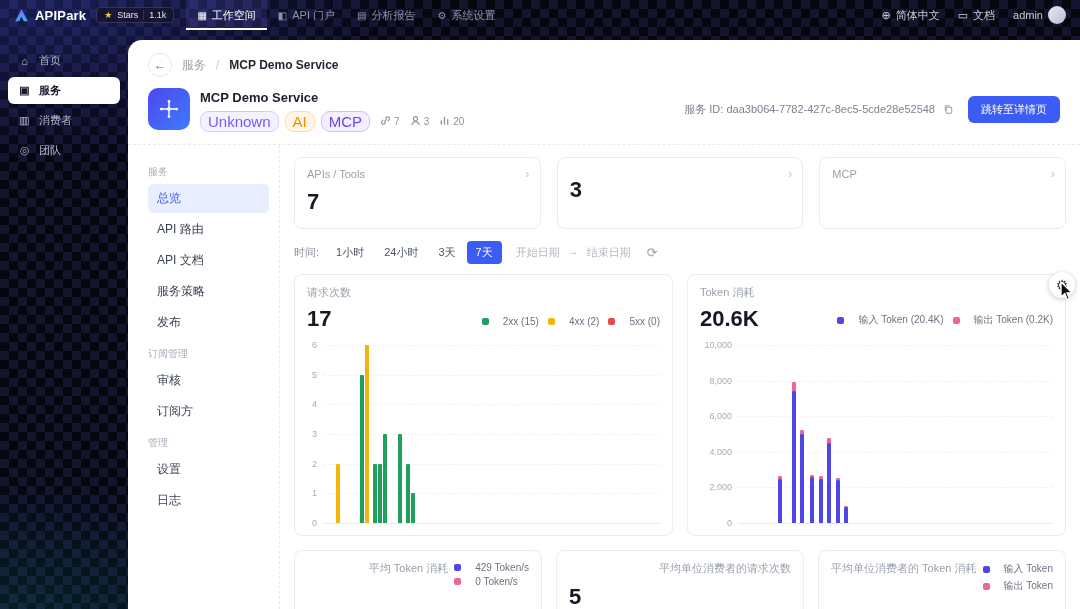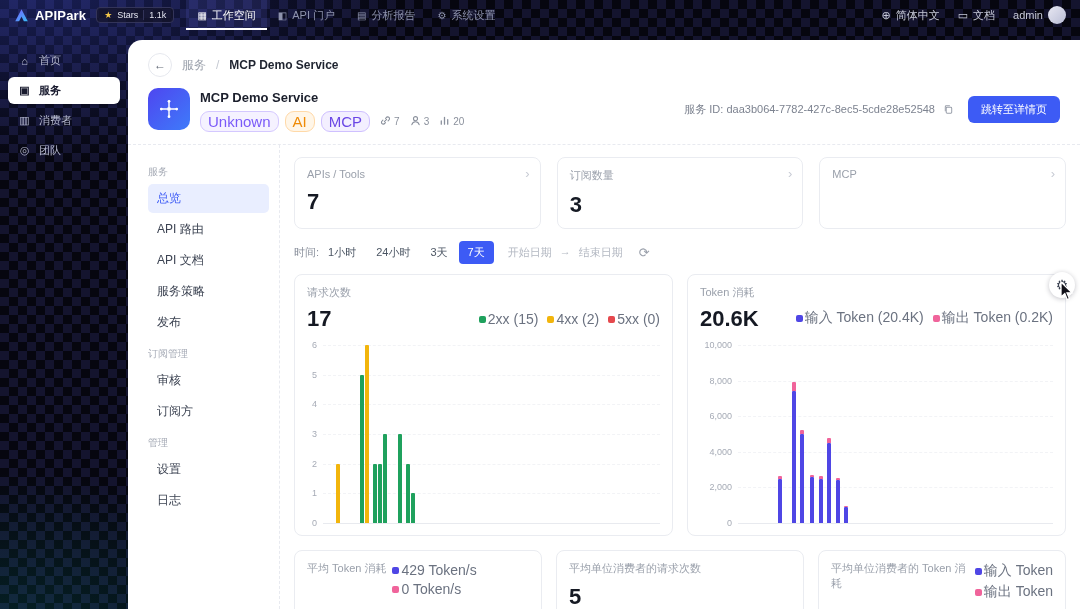--- a/index.html
+++ b/index.html
@@ -60,42 +60,42 @@
 .sub-item{font-size:12px;color:#3c4352;padding:6px 9px;border-radius:5px;margin:2px 0;cursor:pointer}
 .sub-item.active{background:#e9eeff;color:#3d5bf5}
 .dash{flex:1;min-width:0;padding:12px 14px 0;overflow:hidden;display:flex;flex-direction:column}
 .cards-row{display:flex;gap:16px;flex:none}
 .stat-card{flex:1;position:relative;border:1px solid #eaecf1;border-radius:8px;padding:10px 12px;height:72px;cursor:pointer}
 .card-label{font-size:11px;color:#9aa0ab}
 .chev{position:absolute;top:8px;right:10px;color:#c7cbd4;font-size:13px}
 .card-value{font-size:22px;font-weight:bold;color:#151923;margin-top:9px}
 .mcp-btn{display:block;width:100%;margin-top:9px;height:26px;border:1px solid #23a55a;color:#23a55a;background:#fff;border-radius:6px;font-size:11px;cursor:pointer}
 .filter-row{display:flex;align-items:center;margin:12px 0 10px;font-size:11px;color:#6b7280;flex:none}
-.f-label{color:#8a909c;}
+.f-label{color:#8a909c;margin-right:8px}
 .opts{display:flex;gap:2px}
 .opt{padding:4px 9px;border-radius:4px;color:#4b5563;cursor:pointer}
 .opt.active{background:#3d5bf5;color:#fff}
 .date-range{margin-left:14px;display:flex;gap:8px;color:#b3b8c2;cursor:pointer}
 .refresh{margin-left:16px;color:#9aa0ab;font-size:13px;cursor:pointer}
 .charts-row{display:flex;gap:14px;flex:none}
 .chart-card{flex:1;position:relative;border:1px solid #eaecf1;border-radius:8px;padding:10px 12px;height:262px}
 .chart-head{display:flex;justify-content:space-between;align-items:flex-end}
 .chart-title{font-size:11px;color:#9aa0ab}
 .chart-total{font-size:22px;font-weight:bold;color:#151923;margin-top:6px}
 .legend{display:flex;gap:9px;margin-bottom:5px}
-.lg-item{display:flex;align-items:center;gap:2px;font-size:14px;color:#6b7280}
+.lg-item{display:flex;align-items:center;gap:14px;font-size:10px;color:#6b7280}
 .lg-dot{width:7px;height:7px;border-radius:2px;flex:none}
 .plot{position:absolute;left:12px;right:12px;top:70px;bottom:12px}
 .ytick{position:absolute;transform:translateY(-50%);font-size:9px;color:#a6abb6;text-align:right}
 .gridline{position:absolute;right:0;height:0;border-top:1px dashed #f2f3f6}
 .plot-area{position:absolute;top:0;bottom:0;right:4px}
 .bar-seg{position:absolute;width:4px;border-radius:1px 1px 0 0}
 .bottom-row{display:flex;gap:14px;margin-top:14px;flex:none}
 .b-card{flex:1;position:relative;border:1px solid #eaecf1;border-radius:8px;padding:10px 12px;height:120px}
-.b-head{display:flex;justify-content:flex-start;gap:6px}
+.b-head{display:flex;justify-content:flex-end;gap:6px}
 .b-legend{display:flex;flex-direction:column;gap:3px;flex:none;margin-top:1px}
 .b-card .card-value{margin-top:8px}
 
 .gear-float{position:absolute;left:1049px;top:272px;width:26px;height:26px;border-radius:50%;background:#fff;box-shadow:0 1px 5px rgba(20,20,40,.25);display:flex;align-items:center;justify-content:center;color:#3c4352;font-size:14px;z-index:10;cursor:pointer}
 .cursor{position:absolute;left:1060px;top:281px;z-index:20;pointer-events:none}
 </style>
 </head>
 <body>
 
 <header class="topbar">
@@ -252,21 +252,20 @@
         <div class="sub-item">日志</div>
       </nav>
     <section class="dash">
       <div class="cards-row" id="statcards">
           <div class="stat-card">
             <div class="card-label">APIs / Tools</div>
             <span class="chev">›</span>
             <div class="card-value">7</div>
           </div>
           <div class="stat-card">
-            <div class="card-label">订阅数量</div>
             <span class="chev">›</span>
             <div class="card-value">3</div>
           </div>
           <div class="stat-card">
             <div class="card-label">MCP</div>
             <span class="chev">›</span>
           </div>
         </div>
       <div class="filter-row">
         <span class="f-label">时间:</span>

